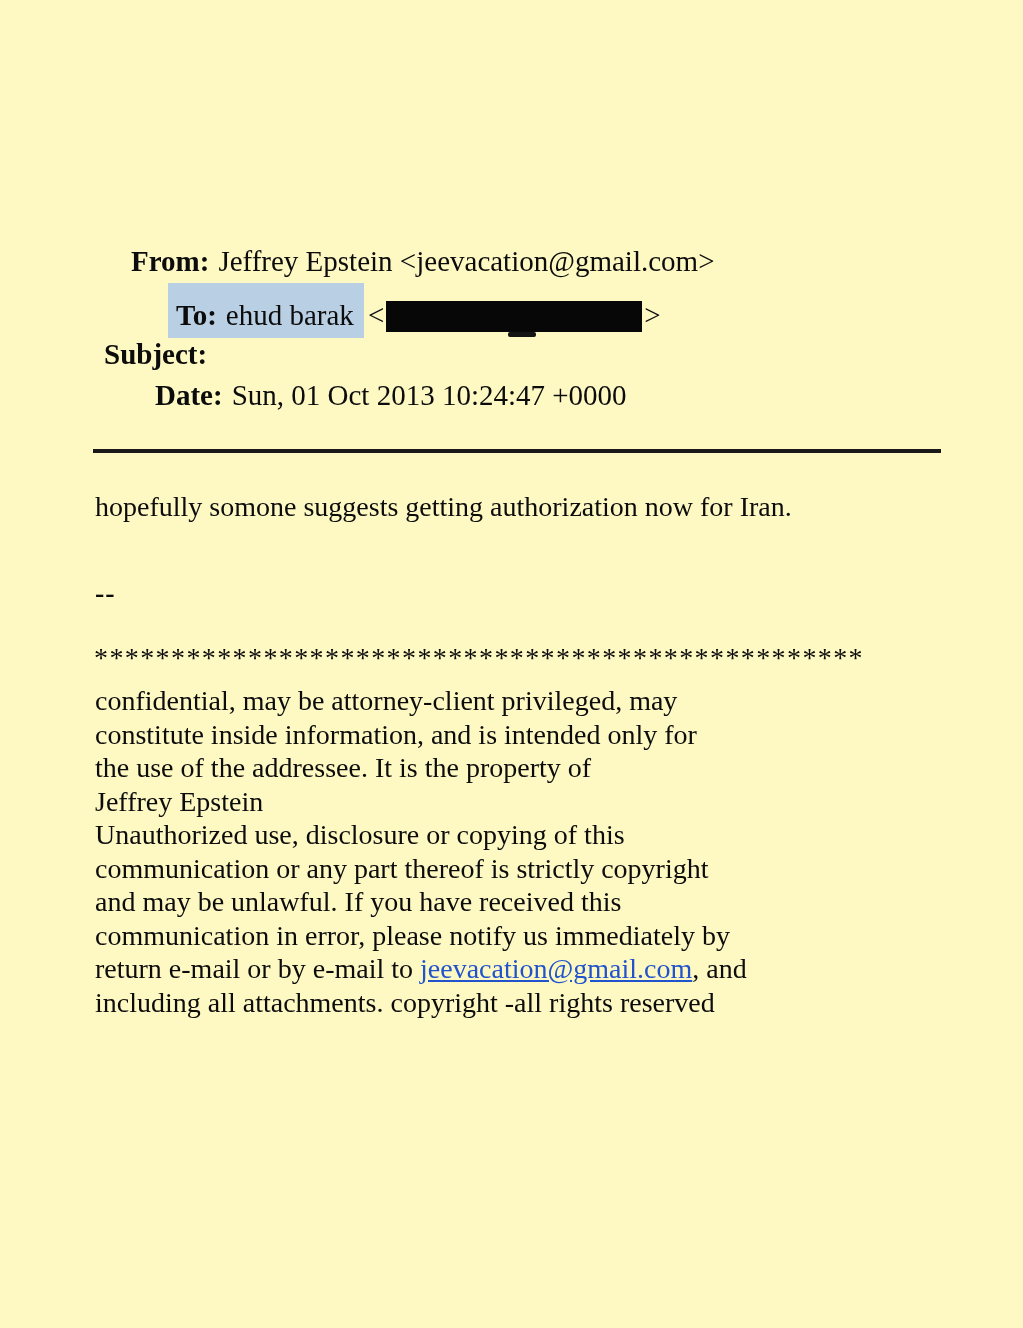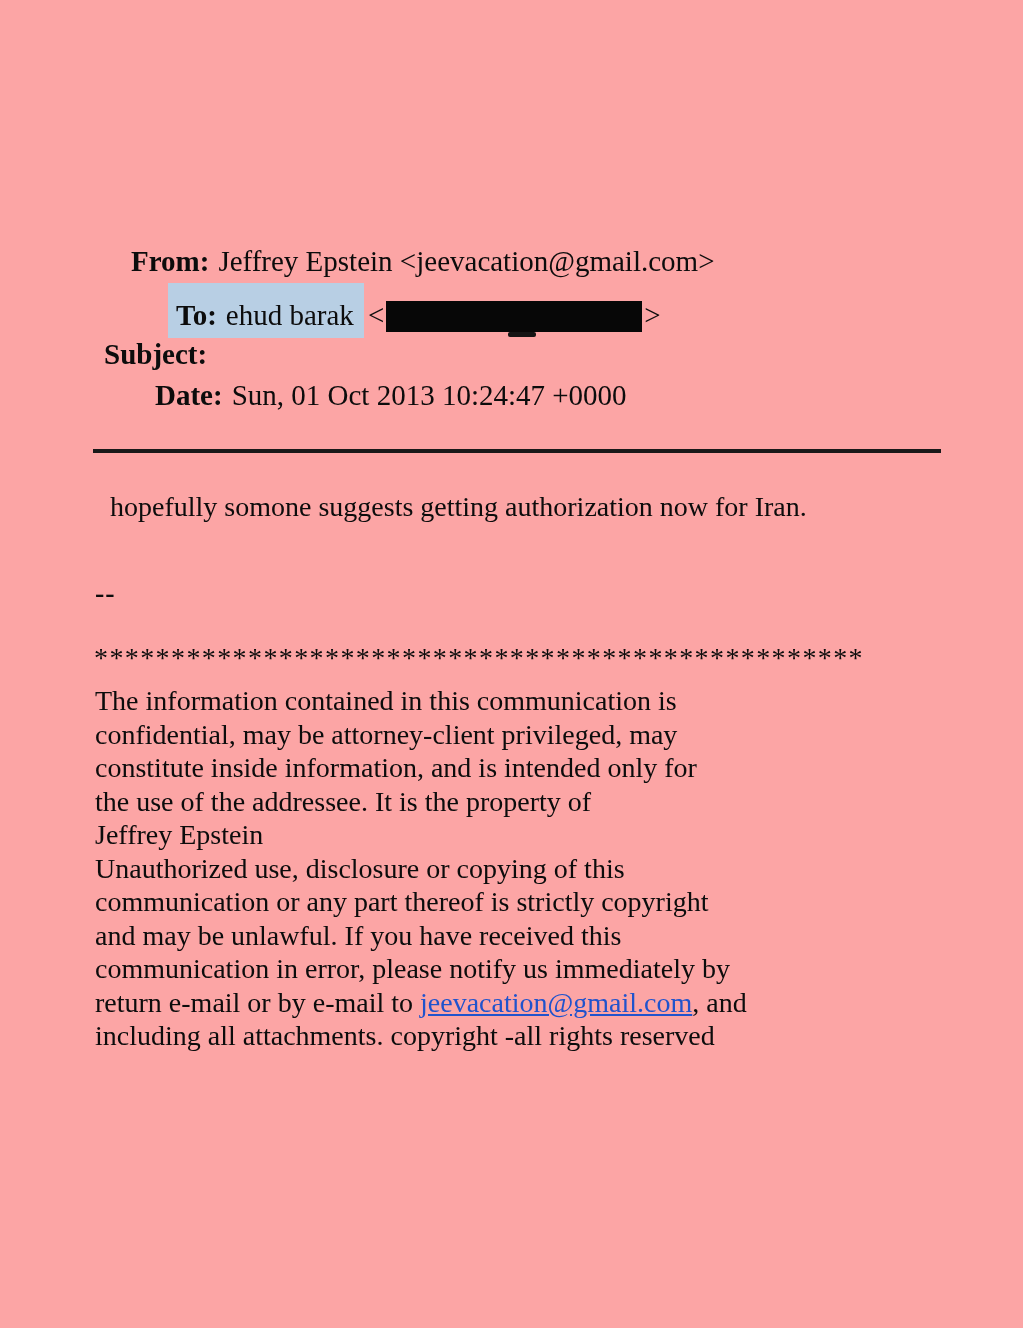--- a/index.html
+++ b/index.html
@@ -1,21 +1,21 @@
 <!DOCTYPE html>
 <html><head>
 <meta charset="utf-8">
 <style>
   html, body { margin: 0; padding: 0; background: #e8e8e8; }
   .page {
     position: relative;
     width: 1023px;
     height: 1328px;
     margin: 0 auto;
-    background: #fca5a5;
+    background: #fef9c3;
     font-family: "Liberation Serif", "DejaVu Serif", serif;
     color: #0c0c0c;
     overflow: hidden;
   }
 
   
   .hrow { position: absolute; font-size: 29px; line-height: 36px; white-space: nowrap; }
   .hrow-from    { top: 243px; left: 131px; }
   .hrow-to      { top: 283px; left: 168px; }
   .hrow-subject { top: 336px; left: 104px; }
@@ -53,21 +53,21 @@
     left: 93px;
     width: 848px;
     height: 4px;
     background: #191919;
   }
 
   
   .message {
     position: absolute;
     top: 488px;
-    left: 110px;
+    left: 95px;
     font-size: 28px;
     line-height: 37px;
     white-space: nowrap;
   }
   .sig-delim {
     position: absolute;
     top: 577px;
     left: 95px;
     font-size: 28px;
     font-weight: bold;
@@ -118,21 +118,20 @@
 
   <div class="message">
     <div class="msg-line">hopefully somone suggests getting authorization now for Iran.</div>
   </div>
 
   <div class="sig-delim">--</div>
 
   <div class="asterisks">**************************************************</div>
 
   <div class="disclaimer">
-    <div>The information contained in this communication is</div>
     <div>confidential, may be attorney-client privileged, may</div>
     <div>constitute inside information, and is intended only for</div>
     <div>the use of the addressee. It is the property of</div>
     <div>Jeffrey Epstein</div>
     <div>Unauthorized use, disclosure or copying of this</div>
     <div>communication or any part thereof is strictly copyright</div>
     <div>and may be unlawful. If you have received this</div>
     <div>communication in error, please notify us immediately by</div>
     <div><span>return e-mail or by e-mail to </span><a class="email-link" style="color: rgb(32, 83, 204);">jeevacation@gmail.com</a><span>, and</span></div>
     <div>including all attachments. copyright -all rights reserved</div>

